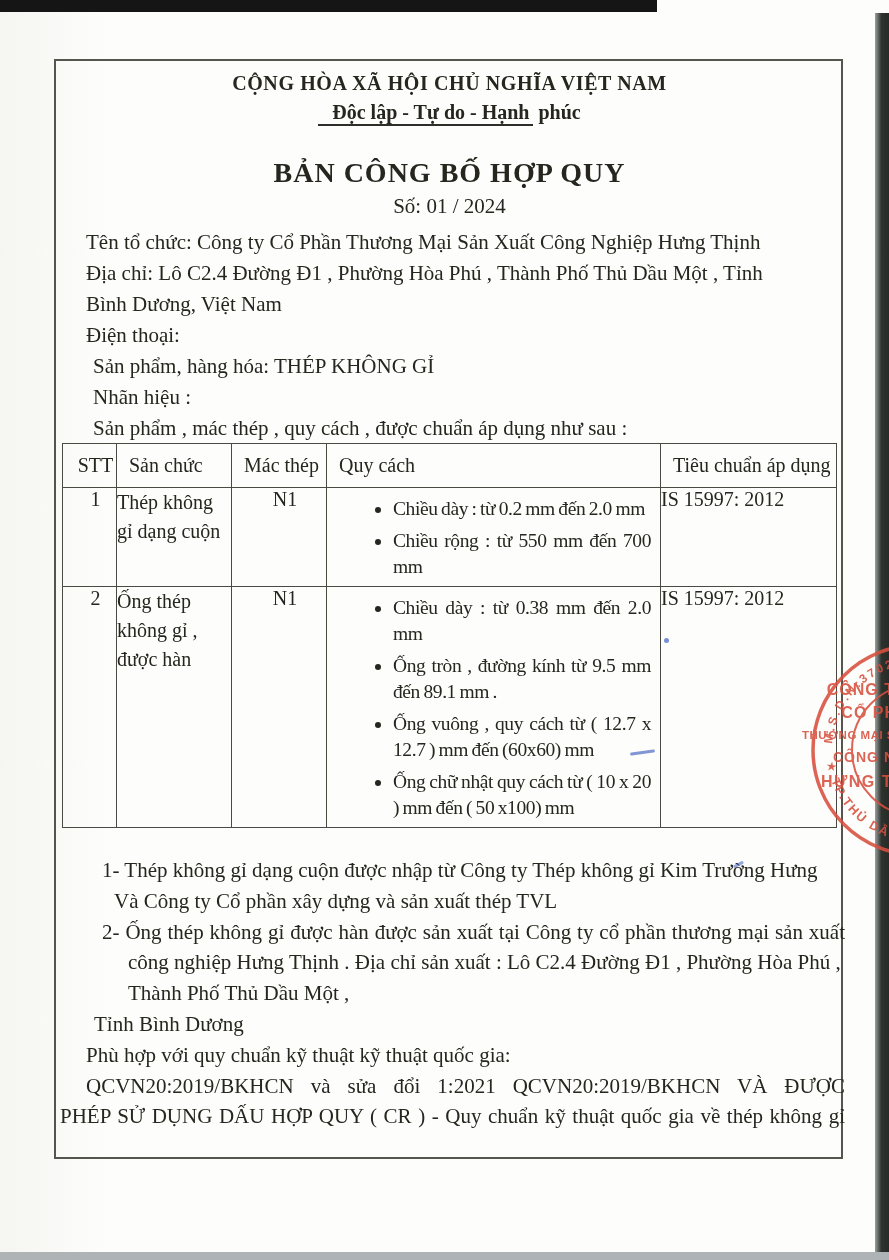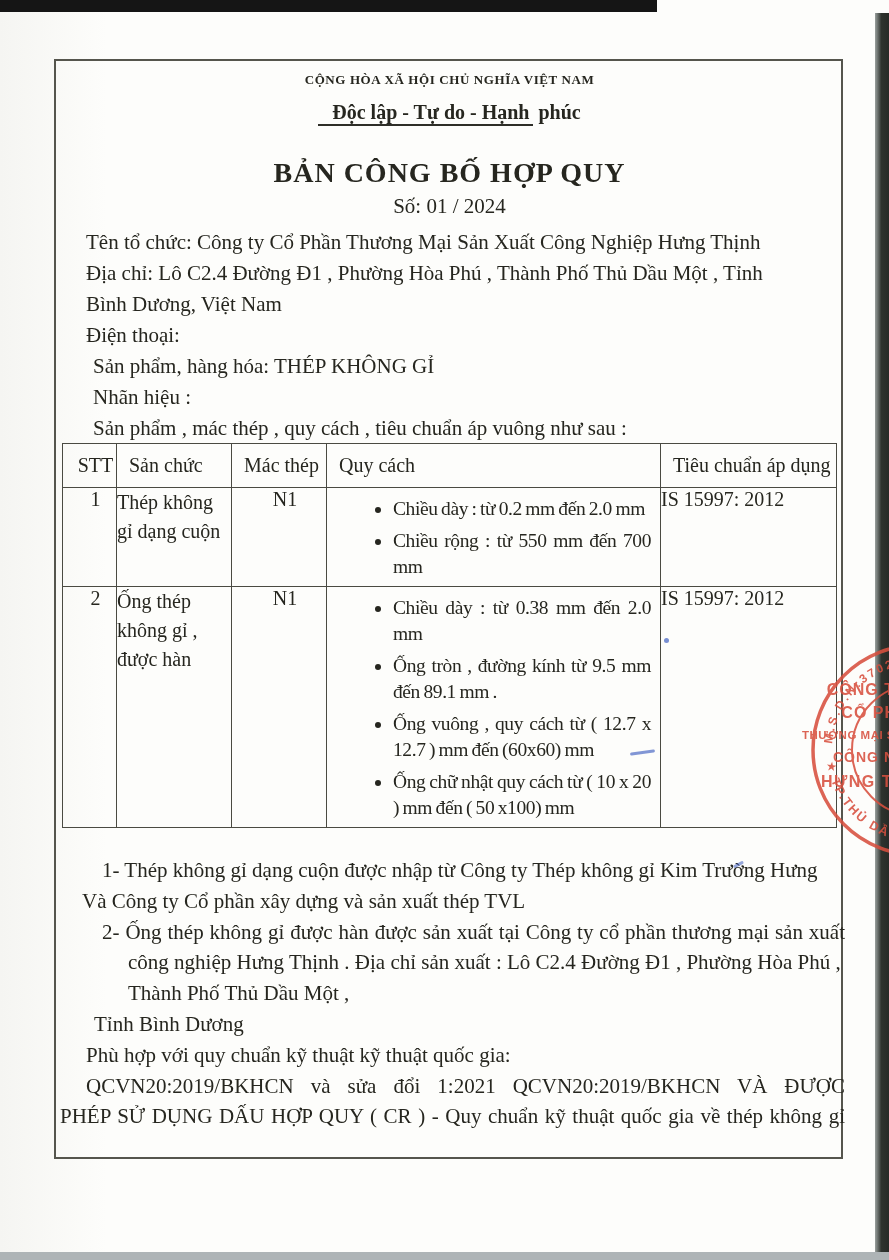--- a/index.html
+++ b/index.html
@@ -13,21 +13,21 @@
   
   .scan-top-bar{position:absolute;left:0;top:0;width:657px;height:12px;background:#151515;}
   .scan-right-strip{position:absolute;left:875px;top:13px;width:14px;height:1241px;
     background:linear-gradient(to right,#9aa09e 0%,#2e332e 45%,#272b27 100%);}
   .scan-bottom-bar{position:absolute;left:0;top:1252px;width:889px;height:8px;background:#aeb4b6;}
   
   .frame{position:absolute;left:54px;top:59px;width:789px;height:1100px;
     border:2px solid #55554d; box-sizing:border-box;}
   
   .center-band{position:absolute;left:54px;width:791px;text-align:center;}
-  .nat-title{top:72px;font-size:13px;font-weight:bold;letter-spacing:.6px;}
+  .nat-title{top:72px;font-size:20px;font-weight:bold;letter-spacing:.6px;}
   .motto{top:101px;font-size:20px;font-weight:bold;}
   .motto .u{border-bottom:2.5px solid #2e2e28;padding:0 4px 1px 14px;}
   .doc-title{top:157px;font-size:28px;font-weight:bold;letter-spacing:1px;}
   .doc-number{top:194px;font-size:21px;}
   
   .info{position:absolute;left:86px;top:227px;width:714px;font-size:21px;}
   .info .ln{line-height:31px;white-space:nowrap;}
   .info .indent{margin-left:7px;}
   .info b{font-weight:normal;}
   
@@ -43,21 +43,21 @@
   .cell-mt{font-size:20px;padding-top:13px;}
   .cell-tc{font-size:20px;padding:12px 4px 0 10px;}
   .cell-qc ul{margin:0;padding:8px 9px 0 66px;}
   .cell-qc li{font-size:19.5px;line-height:26px;text-align:justify;
     letter-spacing:-.4px;word-spacing:-1px;margin-bottom:6px;}
   .row-1{height:91px;} .row-2{height:235px;}
   
   .notes{position:absolute;left:58px;top:855px;width:787px;font-size:21px;}
   .notes .nl{line-height:30.8px;}
   .jl{text-align:justify;text-align-last:justify;}
-  .nl1{margin-left:44px;} .nl2{margin-left:24px;}
+  .nl1{margin-left:44px;} .nl2{margin-left:56px;}
   .nl3{margin-left:44px;} .nl4{margin-left:70px;white-space:nowrap;}
   .nl5{margin-left:70px;} .nl6{margin-left:36px;}
   .nl7{margin-left:28px;} .nl8{margin-left:28px;}
   .nl9{margin-left:2px;}
   
   .stamp-svg{position:absolute;left:795px;top:633px;opacity:.88;}
   .stamp-center{font-family:"Liberation Sans","DejaVu Sans",sans-serif;font-weight:bold;}
   .stamp-ring-text{font-family:"Liberation Sans","DejaVu Sans",sans-serif;font-weight:bold;}
   
   .ink{position:absolute;background:#3f5fc0;border-radius:2px;}
@@ -82,21 +82,21 @@
   <div class="center-band doc-title">BẢN CÔNG BỐ HỢP QUY</div>
   <div class="center-band doc-number">Số: 01 / 2024</div>
 
   <div class="info">
     <div class="ln">Tên tổ chức: Công ty Cổ Phần Thương Mại Sản Xuất Công Nghiệp Hưng Thịnh</div>
     <div class="ln">Địa chỉ: Lô C2.4 Đường Đ1 , Phường Hòa Phú , Thành Phố Thủ Dầu Một , Tỉnh</div>
     <div class="ln">Bình Dương, Việt Nam</div>
     <div class="ln">Điện thoại:</div>
     <div class="ln indent"><span>Sản phẩm, hàng hóa: </span><b>THÉP KHÔNG GỈ</b></div>
     <div class="ln indent">Nhãn hiệu :</div>
-    <div class="ln indent">Sản phẩm , mác thép , quy cách , tiêu chuẩn áp vuông như sau :</div>
+    <div class="ln indent">Sản phẩm , mác thép , quy cách , được chuẩn áp dụng như sau :</div>
   </div>
 
   <table class="spec-table">
     <colgroup>
       <col class="col-stt">
         <col class="col-sp">
         <col class="col-mt">
         <col class="col-qc">
         <col class="col-tc">
     </colgroup>

